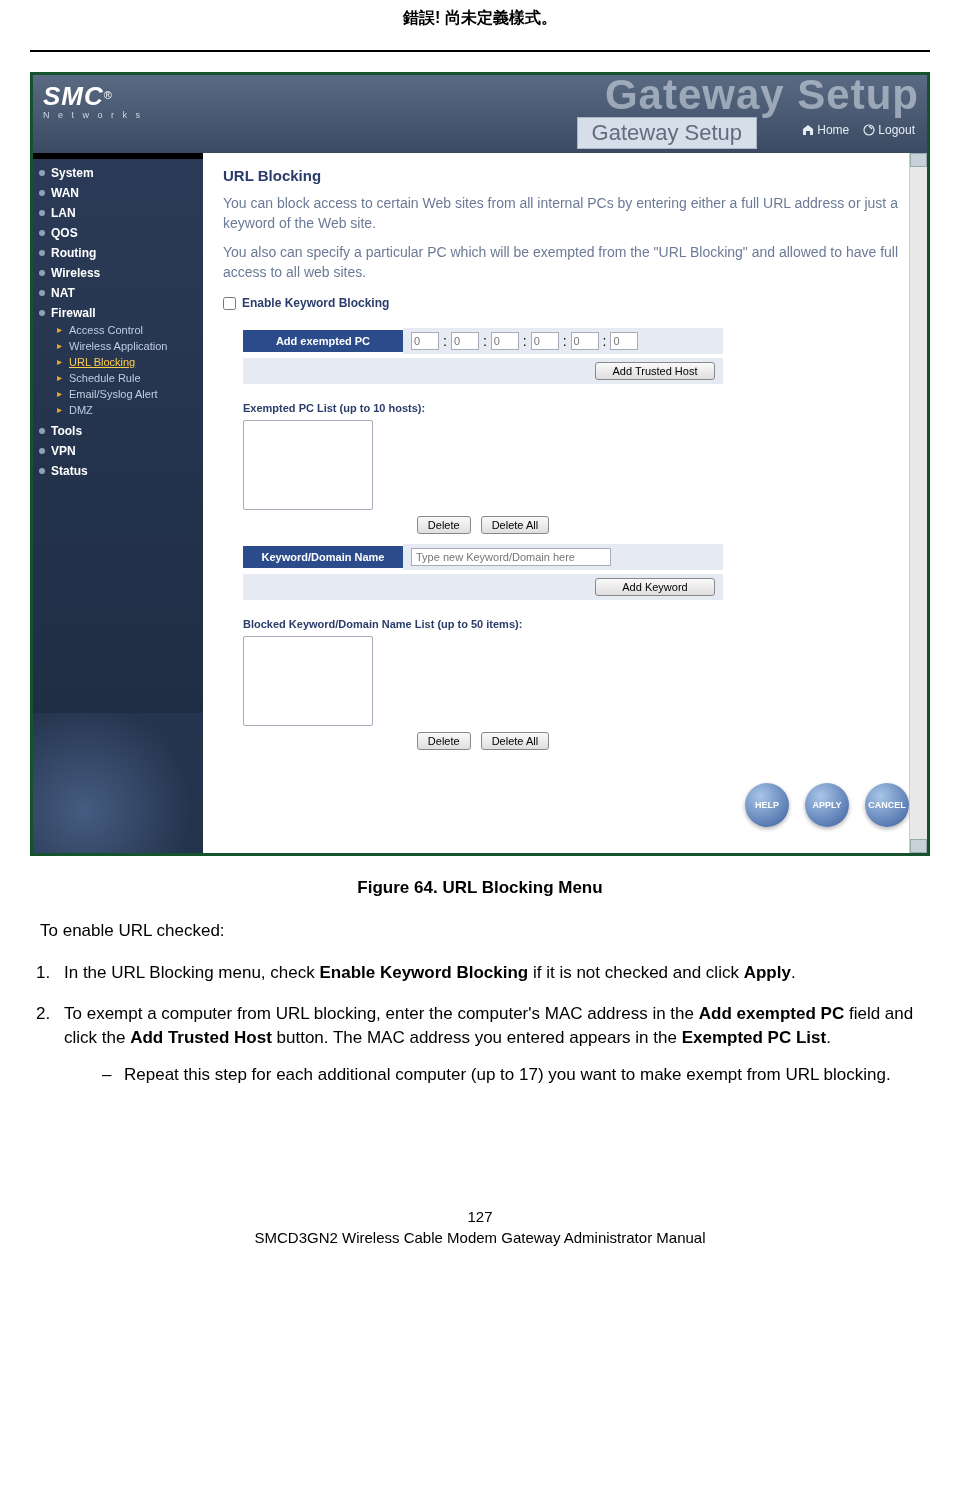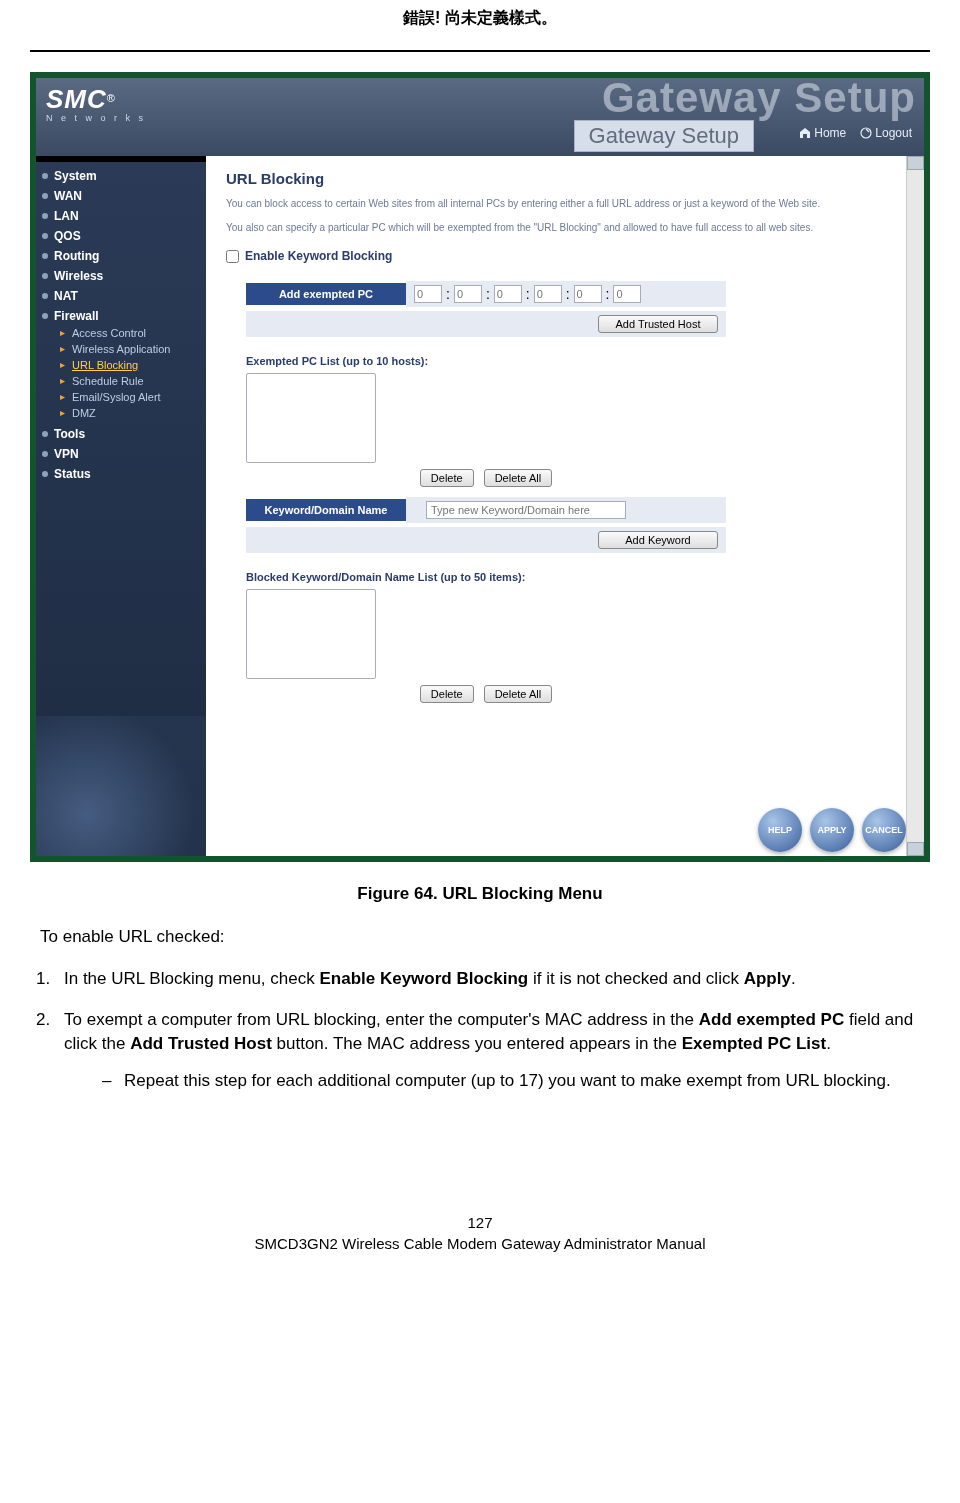--- a/index.html
+++ b/index.html
@@ -1,19 +1,19 @@
 <!DOCTYPE html>
 <html><head>
 <meta charset="utf-8">
 <style>
   * { box-sizing: border-box; margin: 0; padding: 0; }
   body { font-family: Arial, sans-serif; font-size: 14px; color: #000; background: #fff; width: 960px; margin: 0 auto; padding: 0 30px; }
   .error-header { text-align: center; font-weight: bold; font-size: 16px; padding: 8px 0 21px; }
   .hr-top { border: 0; border-top: 2px solid #000; margin-bottom: 20px; }
-  .screenshot-frame { border: 6px solid #14532d; background: #ef4444; width: 100%; position: relative; margin-bottom: 22px; margin-top: 20px; }
+  .screenshot-frame { border: 3px solid #14532d; background: #ef4444; width: 100%; position: relative; margin-bottom: 22px; margin-top: 20px; }
   .ss-header { background: linear-gradient(#5a6a82,#3a4a62); height: 78px; position: relative; overflow: hidden; }
   .ss-logo { position: absolute; left: 10px; top: 6px; color: #fff; }
   .ss-logo-main { font-size: 26px; font-weight: bold; font-style: italic; letter-spacing: 1px; }
   .ss-logo-r { font-size: 11px; vertical-align: super; }
   .ss-logo-sub { font-size: 9px; letter-spacing: 3px; color: #cfd8e4; margin-top: -2px; }
   .ss-title-ghost { position: absolute; right: 8px; top: -4px; font-size: 42px; font-weight: bold; color: rgba(220,227,236,0.55); letter-spacing: 1px; white-space: nowrap; }
   .ss-title-bar { position: absolute; right: 170px; top: 42px; font-size: 22px; color: #616d7f; background: #d6dee9; padding: 2px 14px; border: 1px solid #aab4c4; }
   .ss-home-logout { position: absolute; right: 12px; top: 48px; color: #e6ecf4; font-size: 12px; display: flex; gap: 14px; align-items: center; }
   .ss-hl-item { display: inline-flex; align-items: center; gap: 3px; }
   .ss-hl-icon { width: 12px; height: 12px; display: inline-block; }
@@ -23,36 +23,36 @@
   .ss-nav { list-style: none; }
   .ss-nav > li { padding: 3px 21px 3px 18px; position: relative; font-weight: bold; cursor: pointer; }
   .ss-nav > li::before { content: ""; position: absolute; left: 6px; top: 7px; width: 6px; height: 6px; border-radius: 50%; background: #8fa2bc; }
   .ss-sub { list-style: none; margin-top: 2px; }
   .ss-sub li { padding: 2px 0 2px 18px; font-weight: normal; color: #becde2; font-size: 11px; position: relative; cursor: pointer; }
   .ss-sub li::before { content: "▸"; position: absolute; left: 6px; top: 2px; color: #f2a435; font-size: 10px; }
   .ss-sub li.active { color: #ffcf4a; text-decoration: underline; }
   .ss-sidebar-deco { position: absolute; bottom: 0; left: 0; right: 0; height: 140px; background: radial-gradient(circle at 30% 70%, #6e8dc0 0%, #2a3c58 70%); opacity: 0.5; }
   .ss-main { flex: 1; background: #fff; padding: 14px 20px 16px; position: relative; min-height: 700px; }
   .ss-h2 { color: #2a3c6a; font-size: 15px; font-weight: bold; margin-bottom: 10px; }
-  .ss-desc { color: #6b7a96; font-size: 10px; line-height: 1.4; margin-bottom: 10px; }
+  .ss-desc { color: #6b7a96; font-size: 14px; line-height: 1.4; margin-bottom: 10px; }
   .ss-chk-row { margin: 14px 0 18px; font-size: 12px; color: #2a3c6a; font-weight: bold; display: flex; align-items: center; gap: 6px; }
   .ss-chk-row input { width: 13px; height: 13px; }
   .ss-field-head { background: #2b4b8b; color: #fff; font-size: 11px; font-weight: bold; padding: 5px 10px; display: inline-block; width: 160px; text-align: center; vertical-align: middle; }
   .ss-field-row { display: flex; align-items: center; margin-bottom: 4px; }
   .ss-mac-inputs { background: #e6eaf2; padding: 4px 8px; flex: 1; display: flex; gap: 4px; align-items: center; }
   .ss-mac-inputs input { width: 28px; height: 18px; font-size: 11px; border: 1px solid #aab; padding: 1px 2px; color: #888; }
   .ss-btn { font-size: 11px; padding: 2px 10px; border: 1px solid #888; background: linear-gradient(#fafafa,#dedede); border-radius: 3px; cursor: pointer; }
   .ss-btn-wide { min-width: 120px; }
   .ss-btn-row { display: flex; justify-content: flex-end; padding: 4px 8px; background: #e6eaf2; }
   .ss-sub-label { color: #2a3c6a; font-size: 11px; font-weight: bold; margin: 18px 0 6px; }
   .ss-listbox { width: 130px; height: 90px; border: 1px solid #aab; background: #fff; margin-bottom: 6px; }
   .ss-twin-btn { display: flex; gap: 10px; justify-content: center; margin-bottom: 10px; }
-  .ss-kwd-input { flex: 1; background: #e6eaf2; padding: 4px 20px; }
+  .ss-kwd-input { flex: 1; background: #e6eaf2; padding: 4px 8px; }
   .ss-kwd-input input { width: 200px; height: 18px; font-size: 11px; border: 1px solid #aab; padding: 1px 4px; color: #999; }
-  .ss-round-btns { position: absolute; bottom: 4px; right: 18px; display: flex; gap: 8px; }
+  .ss-round-btns { position: absolute; bottom: 26px; right: 18px; display: flex; gap: 16px; }
   .ss-round { width: 44px; height: 44px; border-radius: 50%; background: radial-gradient(circle at 35% 30%, #a8c5e8, #5a7db3 70%, #3c5a88); color: #fff; font-size: 9px; font-weight: bold; display: flex; align-items: center; justify-content: center; cursor: pointer; box-shadow: 0 2px 4px rgba(0,0,0,.3); }
   .ss-scroll { position: absolute; right: 0; top: 78px; bottom: 0; width: 18px; background: #e8e8e8; border-left: 1px solid #ccc; }
   .ss-scroll-thumb { position: absolute; top: 0; left: 0; right: 0; height: 14px; background: #c8d0da; border: 1px solid #9aa; }
   .ss-scroll-arrow-b { position: absolute; bottom: 0; left: 0; right: 0; height: 14px; background: #c8d0da; border: 1px solid #9aa; }
   .fig-caption { text-align: center; font-weight: bold; font-size: 17px; margin: 14px 0 22px; }
   .doc-p { font-size: 17px; margin: 0 0 18px 10px; line-height: 1.35; }
   .doc-ol { list-style: none; padding: 0; }
   .doc-ol > li { font-size: 17px; line-height: 1.45; margin-bottom: 16px; padding-left: 34px; position: relative; }
   .doc-ol > li .num { position: absolute; left: 6px; top: 0; }
   .doc-sub { list-style: none; padding-left: 30px; margin-top: 12px; }

